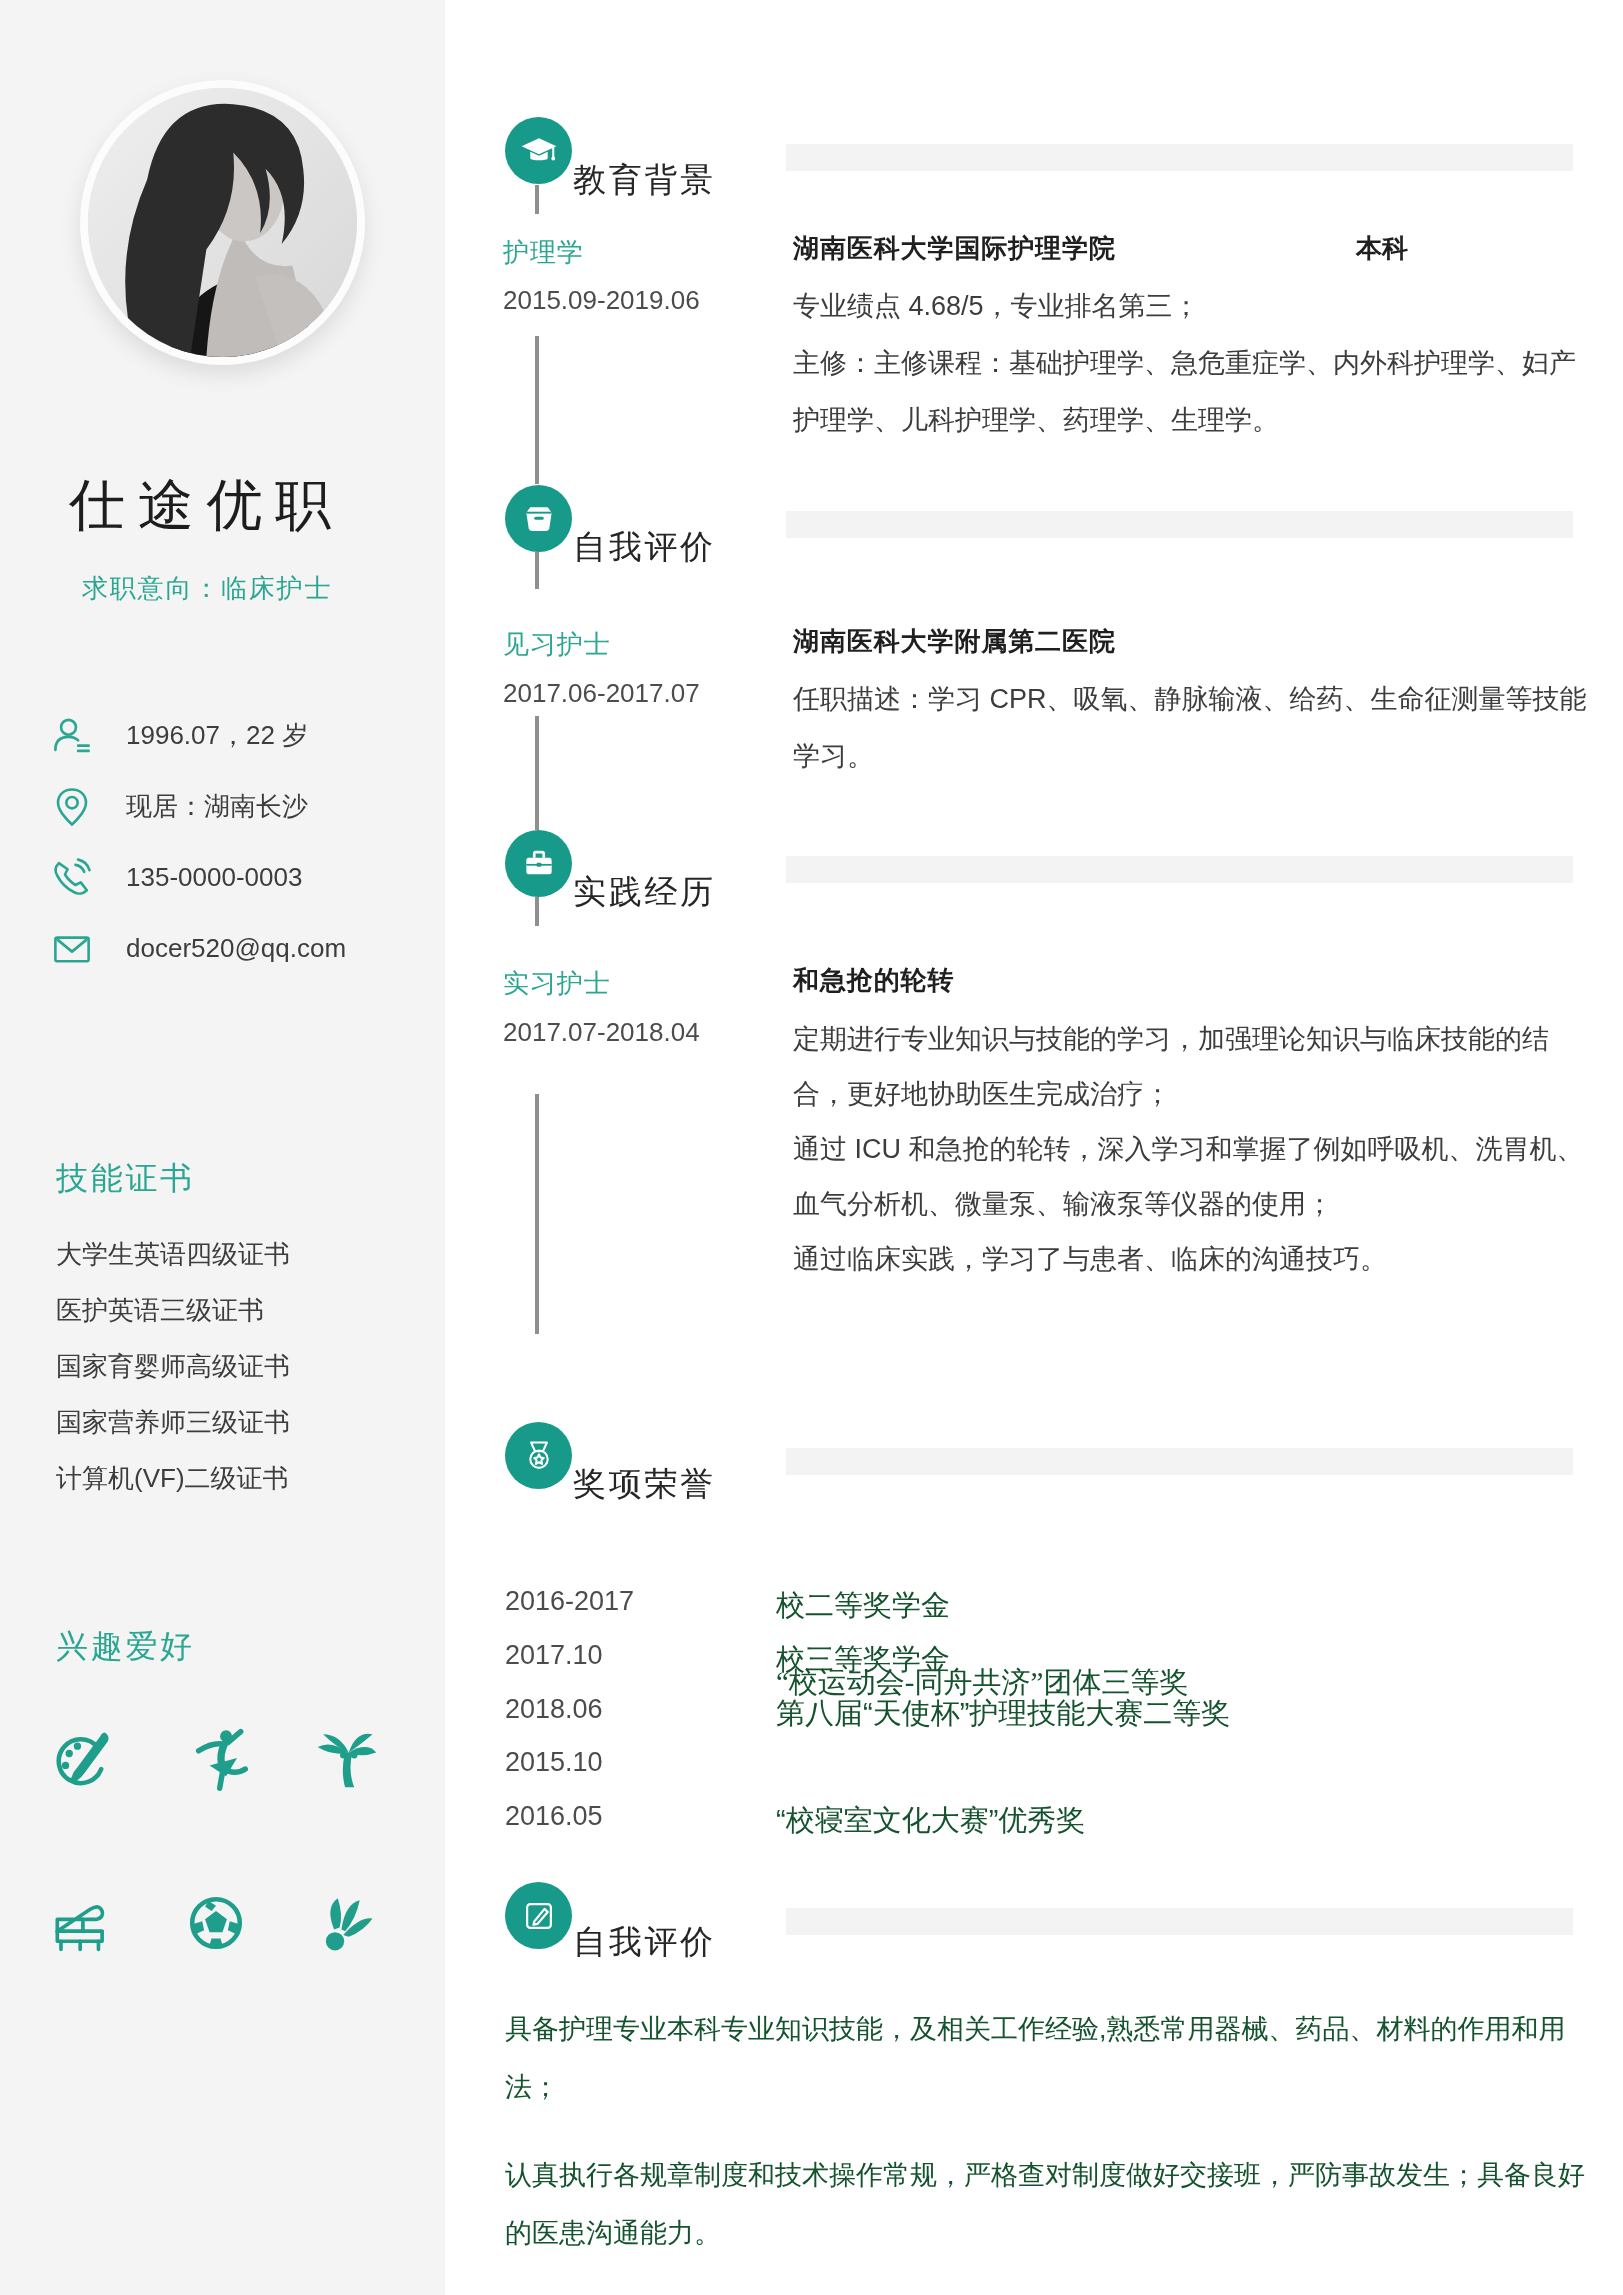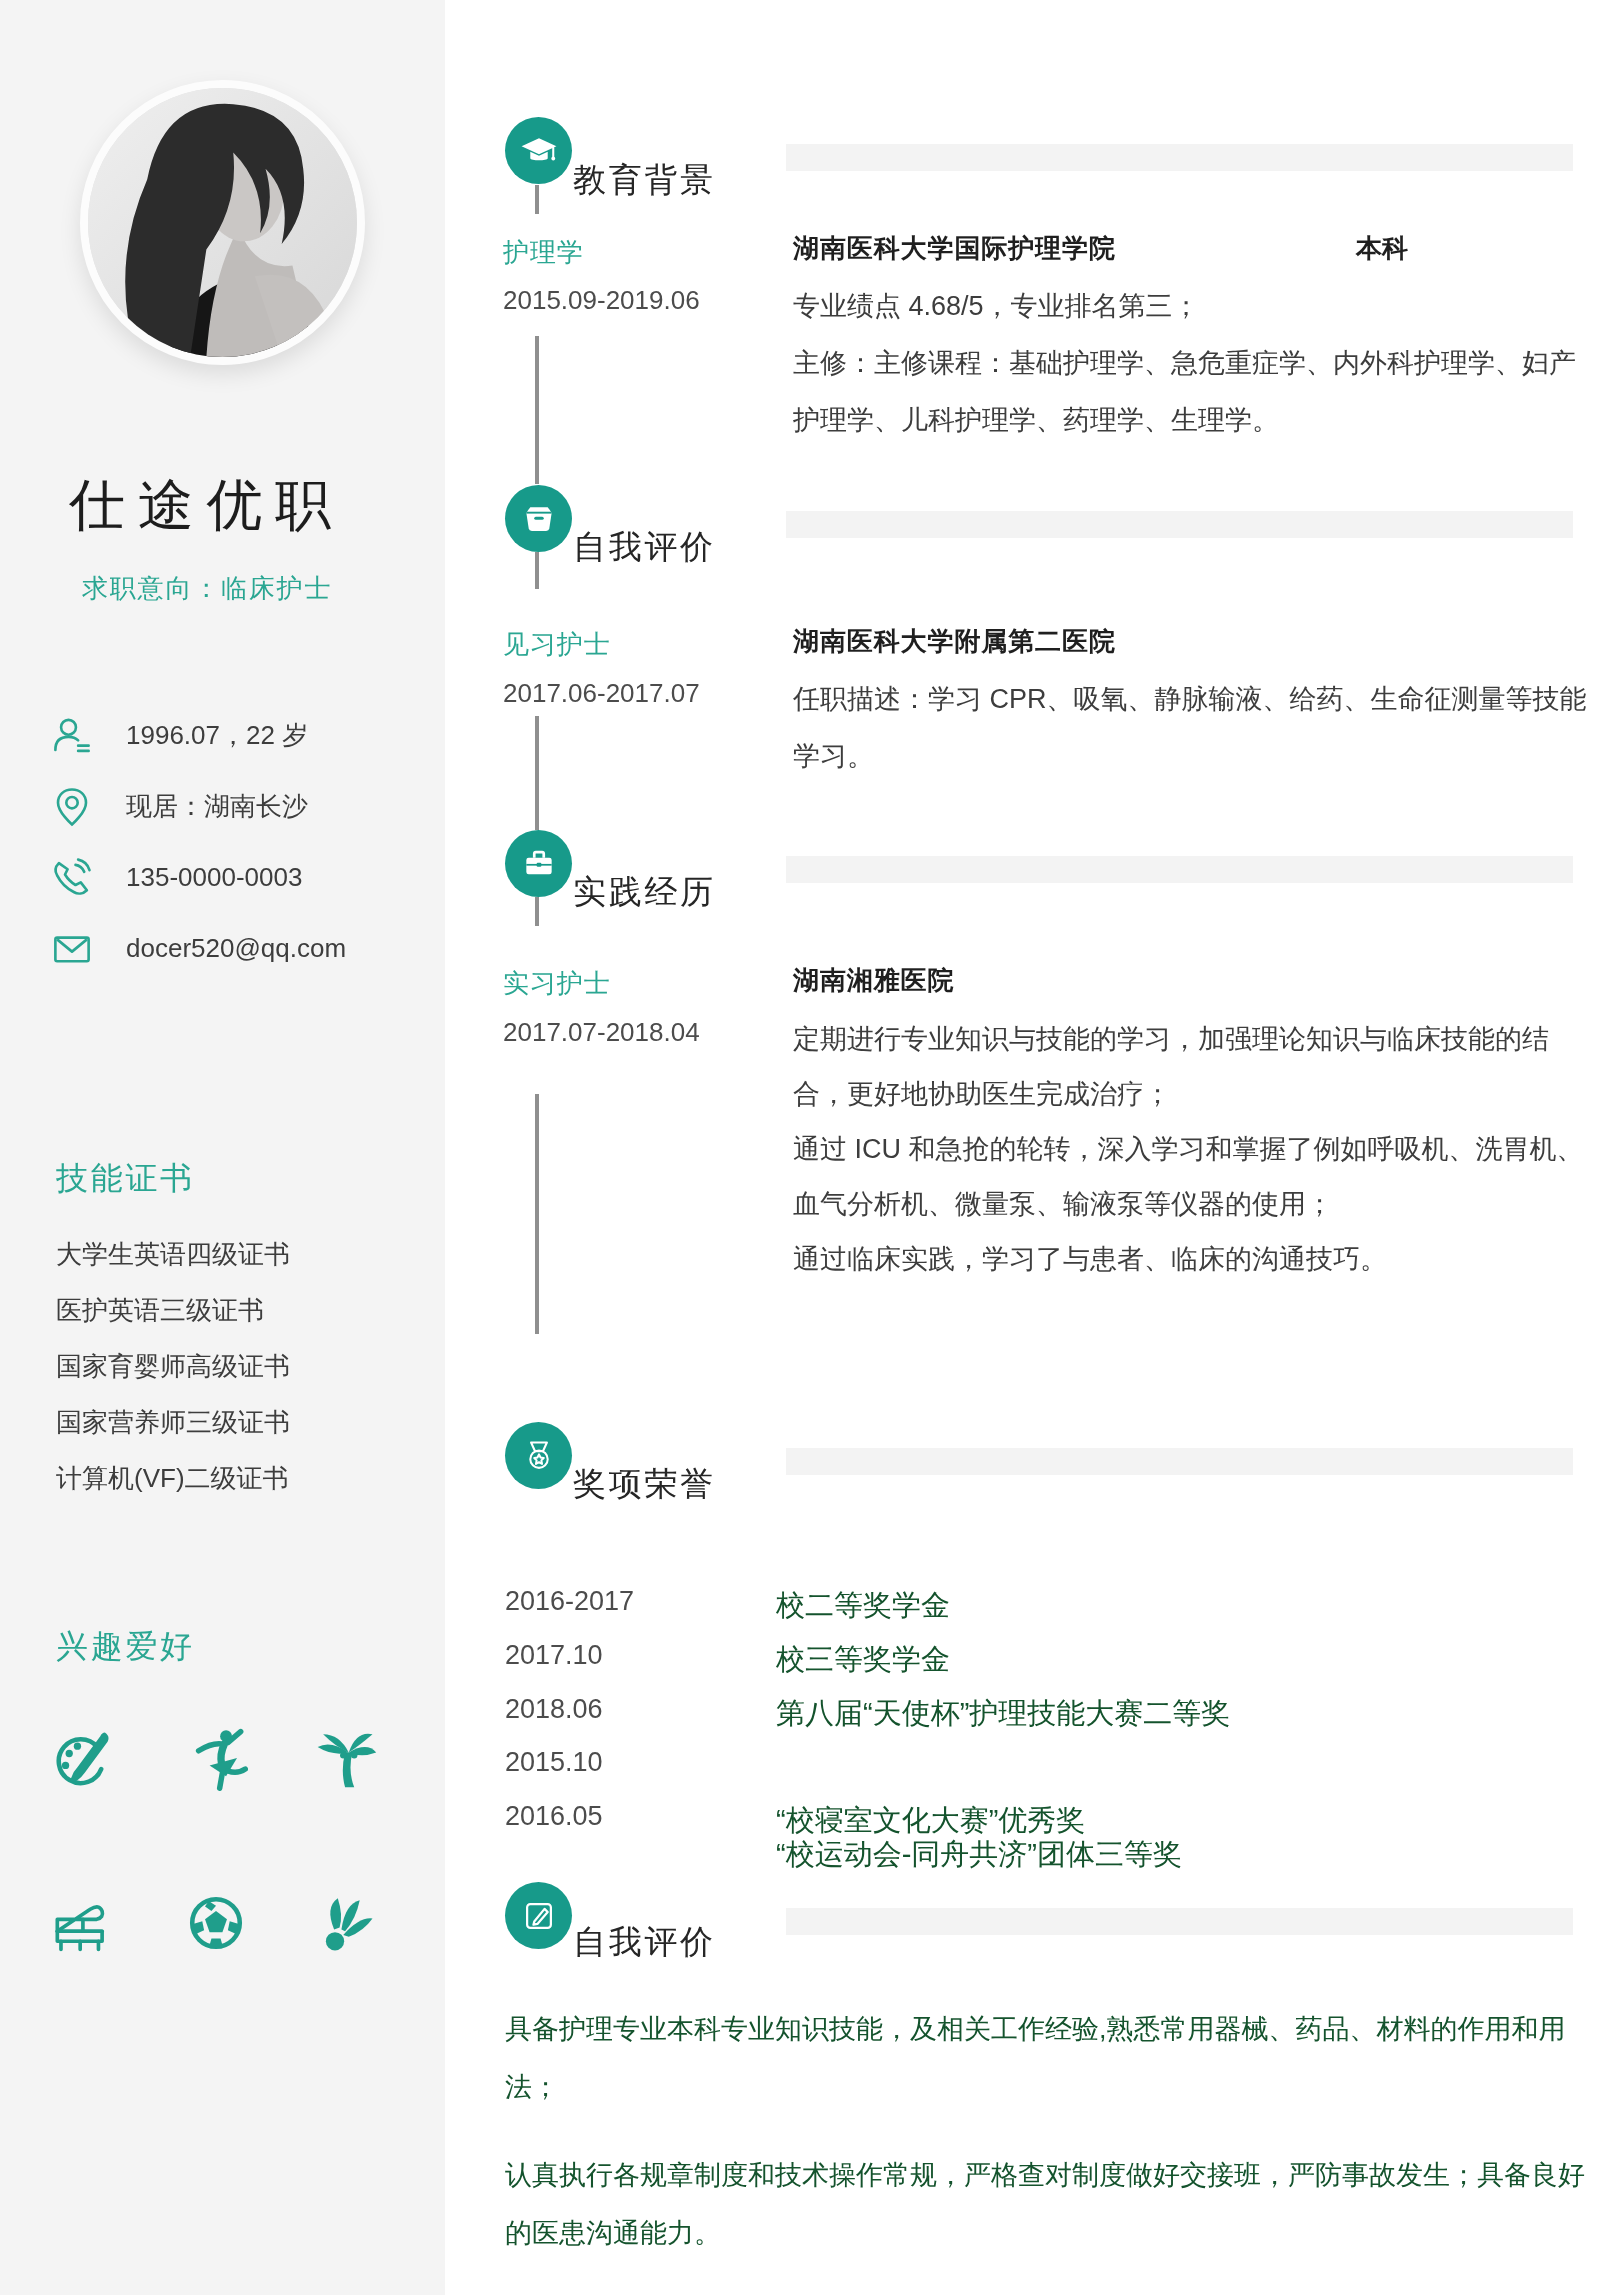--- a/index.html
+++ b/index.html
@@ -231,21 +231,21 @@
     <path d="M18 16 V11 Q18 9 20 9 H28 Q30 9 30 11 V16" fill="none" stroke="#ffffff" stroke-width="3.4"></path>
     <path d="M8 25 H40" stroke="#179a8a" stroke-width="2.2"></path>
     <rect x="21" y="22.5" width="6" height="5" rx="1.5" fill="#179a8a"></rect>
   </svg>
 </div>
 <h2 class="r sec-title" style="top:847px;">实践经历</h2>
 <div class="r sec-bar" style="top:856px;"></div>
 
 <div class="r role" style="top:966px;">实习护士</div>
 <div class="r period" style="top:1017px;">2017.07-2018.04</div>
-<div class="r org" style="top:963px;">湖南湘雅医院</div>
+<div class="r org" style="top:963px;">和急抢的轮转</div>
 <div class="r body-block body-tight" style="top:1012px;">
   <div>定期进行专业知识与技能的学习，加强理论知识与临床技能的结合，更好地协助医生完成治疗；</div>
   <div>通过 ICU 和急抢的轮转，深入学习和掌握了例如呼吸机、洗胃机、血气分析机、微量泵、输液泵等仪器的使用；</div>
   <div>通过临床实践，学习了与患者、临床的沟通技巧。</div>
 </div>
 
 <div class="r sec-circle" style="top:1422px;">
   <svg viewBox="0 0 48 48" fill="none" stroke="#ffffff" stroke-width="2.6" stroke-linejoin="round">
     <path d="M14 7 H34 L29 18 H19 Z"></path>
     <circle cx="24" cy="28" r="11"></circle>
@@ -255,21 +255,21 @@
 <h2 class="r sec-title" style="top:1439px;">奖项荣誉</h2>
 <div class="r sec-bar" style="top:1448px;"></div>
 
 <div class="r award-date" style="top:1586px;">2016-2017</div>
 <div class="r award-name" style="top:1586px;">校二等奖学金</div>
 <div class="r award-date" style="top:1640px;">2017.10</div>
 <div class="r award-name" style="top:1640px;">校三等奖学金</div>
 <div class="r award-date" style="top:1694px;">2018.06</div>
 <div class="r award-name" style="top:1694px;">第八届“天使杯”护理技能大赛二等奖</div>
 <div class="r award-date" style="top:1747px;">2015.10</div>
-<div class="r award-name" style="top:1835px;">“校运动会-同舟共济”团体三等奖</div>
+<div class="r award-name" style="top:1663px;font-family:Liberation Serif, serif;">“校运动会-同舟共济”团体三等奖</div>
 <div class="r award-date" style="top:1801px;">2016.05</div>
 <div class="r award-name" style="top:1801px;">“校寝室文化大赛”优秀奖</div>
 
 <div class="r sec-circle" style="top:1882px;">
   <svg viewBox="0 0 48 48" fill="none" stroke="#ffffff" stroke-width="2.8" stroke-linejoin="round" stroke-linecap="round">
     <rect x="9" y="9" width="30" height="30" rx="4"></rect>
     <path d="M18 31 L31 15 L35 19 L22 34 L17 35 Z"></path>
   </svg>
 </div>
 <h2 class="r sec-title" style="top:1897px;">自我评价</h2>

